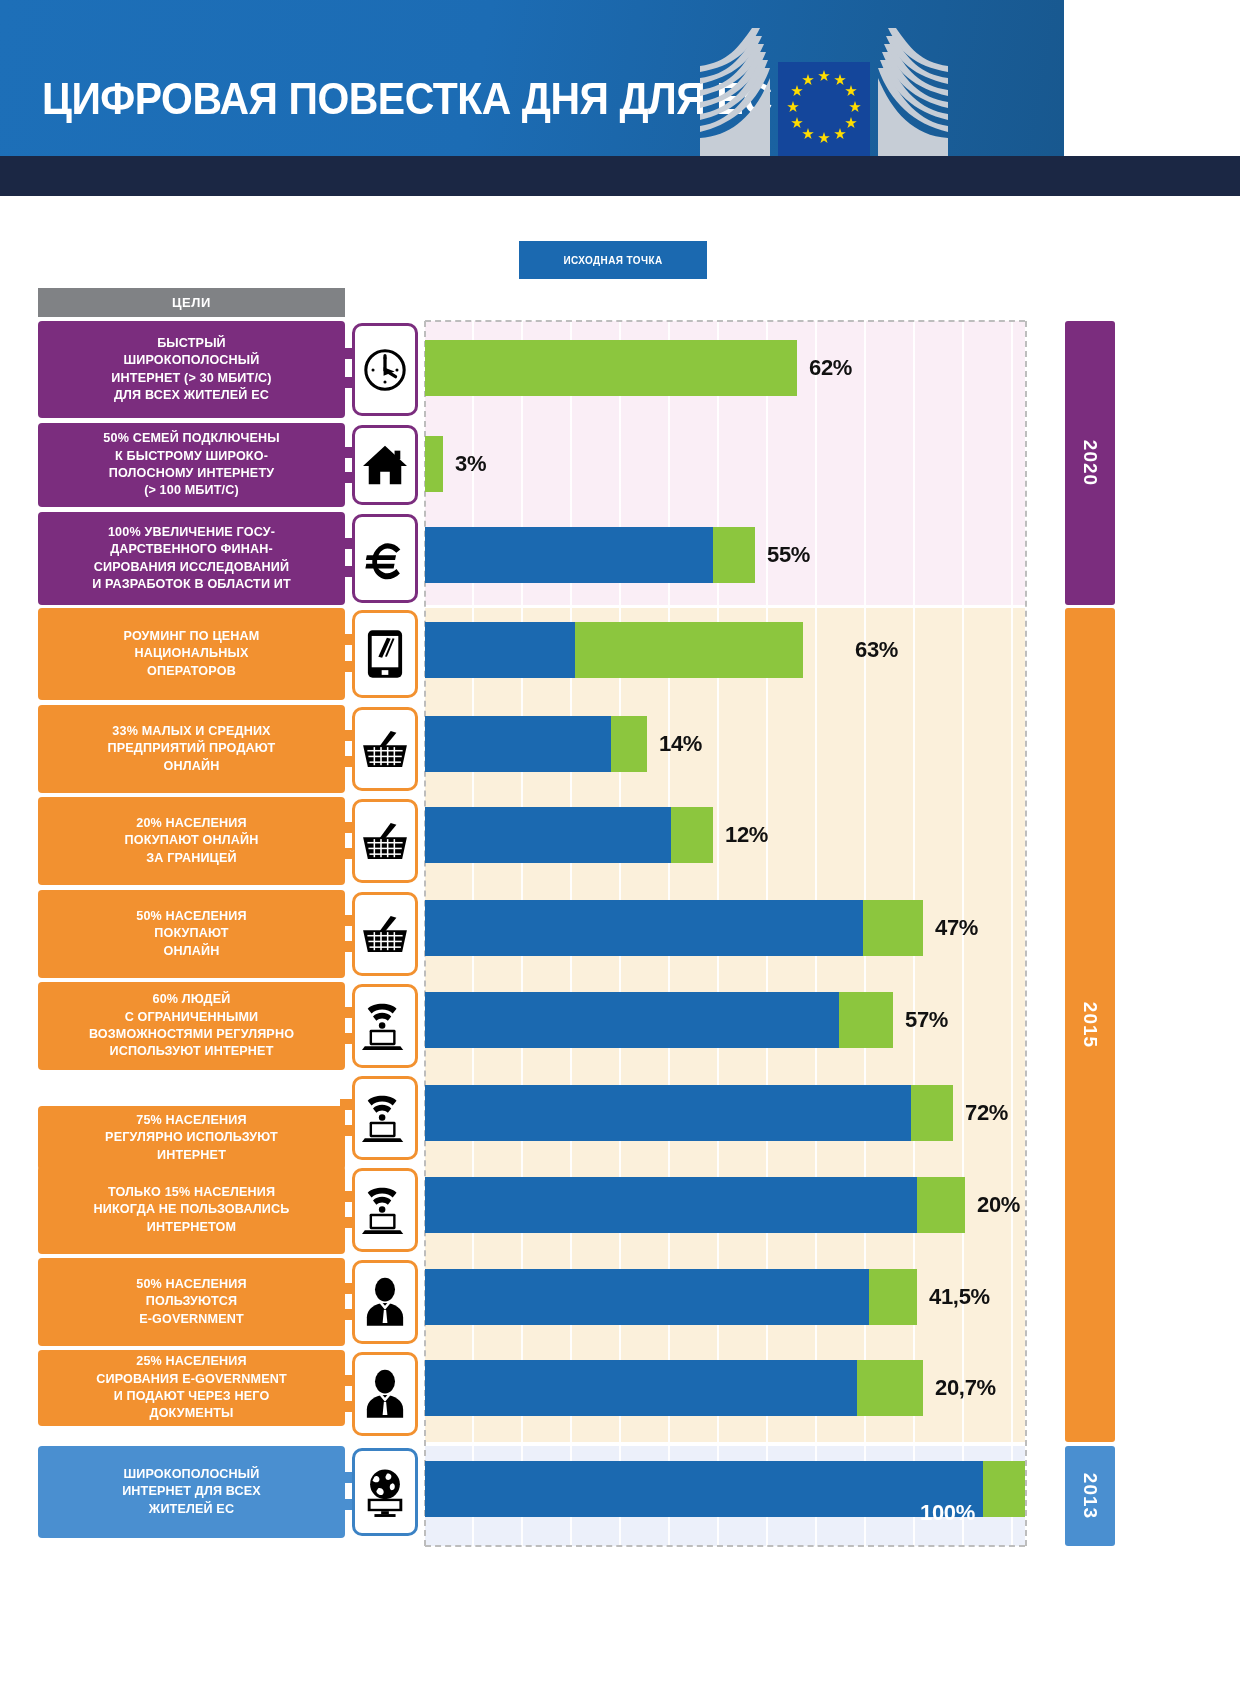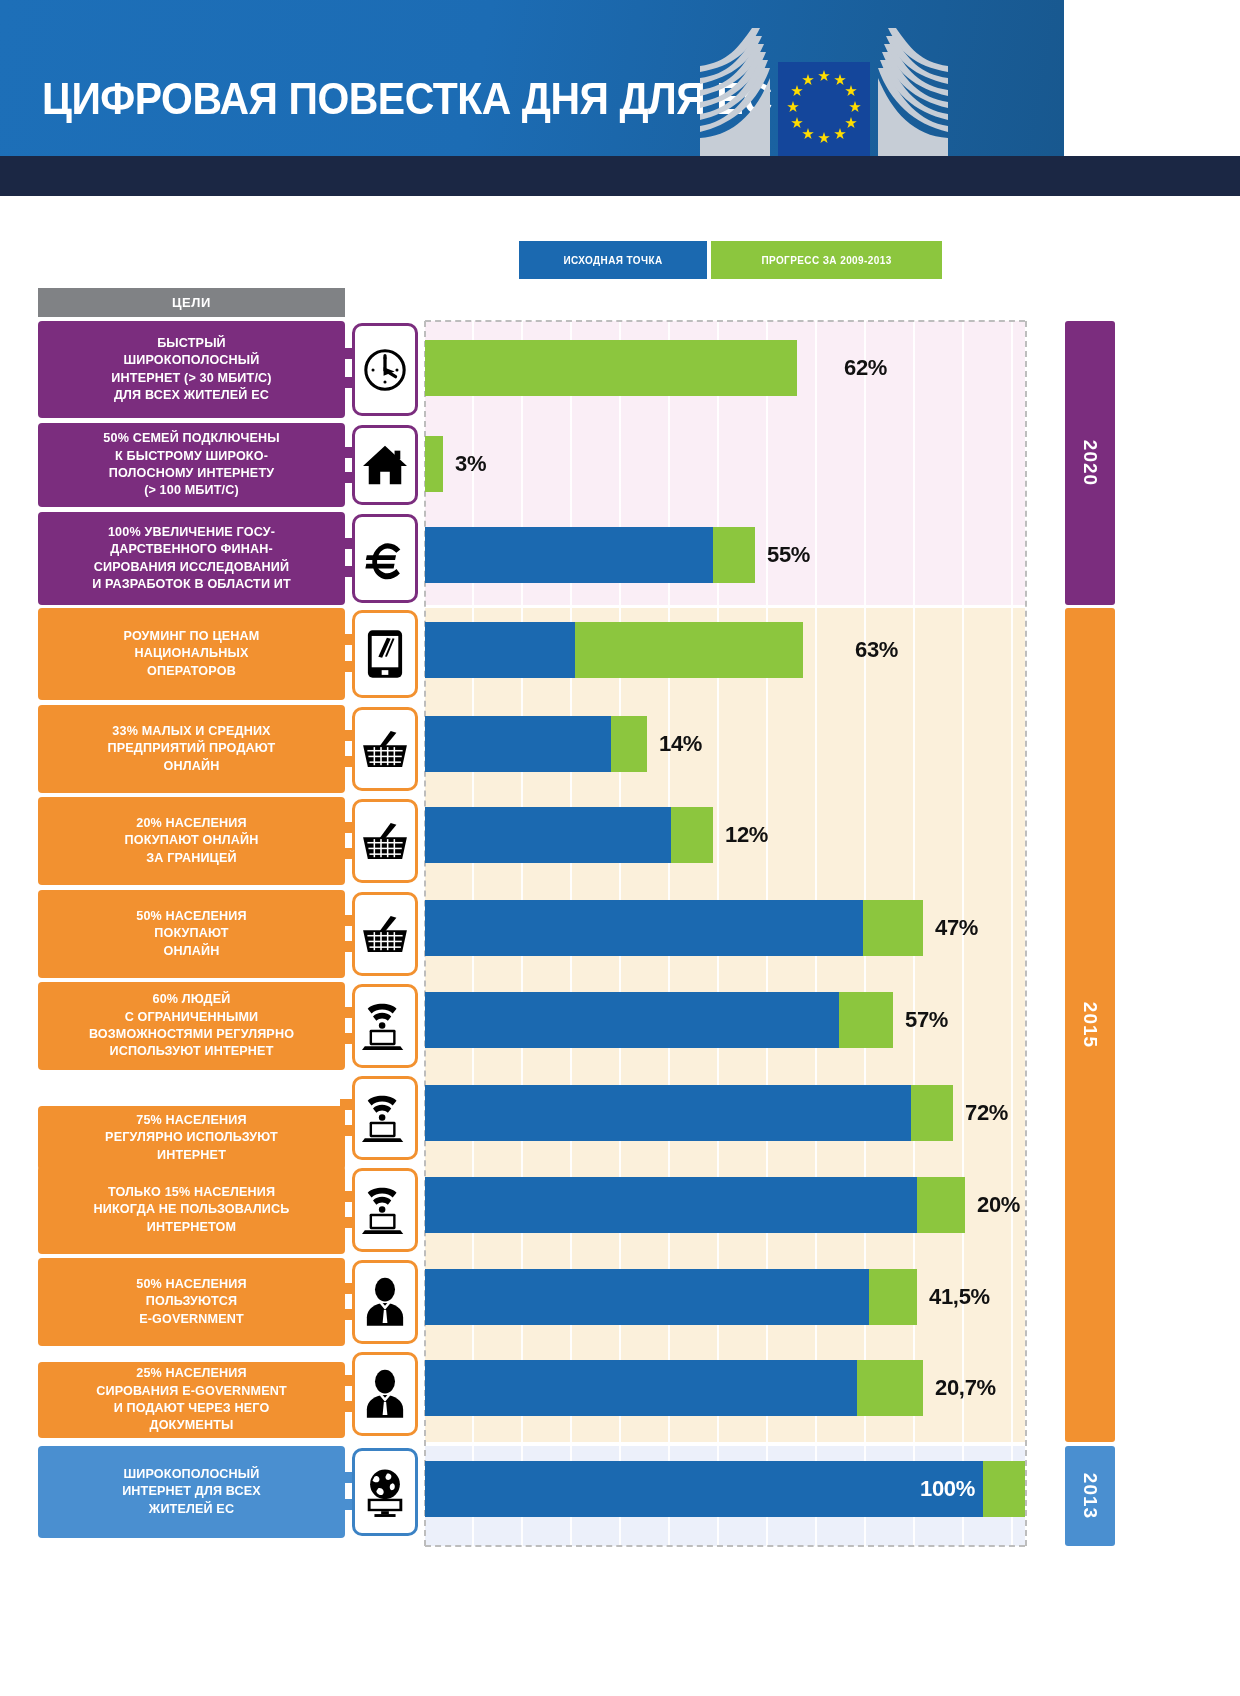--- a/index.html
+++ b/index.html
@@ -97,21 +97,21 @@
   .icon-blue   { border-color:#3b82c4; }
   .icon-box svg { display:block; }
 
   .bar { position:absolute; left:425px; height:56px; display:flex; }
   .bar-blue  { background:#1b69b0; height:100%; }
   .bar-green { background:#8cc63e; height:100%; }
   .bar-label {
     position:absolute; font-size:22px; font-weight:700; color:#111111;
     letter-spacing:-0.3px; white-space:nowrap; line-height:56px; height:56px;
   }
-  .bar-label.inside { color:#ffffff; }
+  .bar-label.inside { color:#ffffff;margin-top:24px; }
 
   
   .year-tab {
     position:absolute; left:1065px; width:50px; border-radius:3px;
     color:#ffffff; font-size:19px; font-weight:700; letter-spacing:1px;
     display:flex; align-items:center; justify-content:center;
   }
   .year-tab span { transform:rotate(90deg); white-space:nowrap; }
   .year-2020 { background:#7b2d7e; top:321px;  height:284px; }
   .year-2015 { background:#f29130; top:608px;  height:834px; }
@@ -155,21 +155,20 @@
       <polygon points="99,83 100.4,87.2 104.8,87.2 101.2,89.8 102.6,94 99,91.4 95.4,94 96.8,89.8 93.2,87.2 97.6,87.2"></polygon>
       <polygon points="103,67 104.4,71.2 108.8,71.2 105.2,73.8 106.6,78 103,75.4 99.4,78 100.8,73.8 97.2,71.2 101.6,71.2"></polygon>
       <polygon points="114,56 115.4,60.2 119.8,60.2 116.2,62.8 117.6,67 114,64.4 110.4,67 111.8,62.8 108.2,60.2 112.6,60.2"></polygon>
     </g>
   </svg>
 </div>
 <div class="navy-strip"></div>
 
 <div class="legend">
   <div class="legend-item legend-blue">ИСХОДНАЯ ТОЧКА</div>
-  <div class="legend-item legend-green">ПРОГРЕСС ЗА 2009-2013</div>
 </div>
 
 <div class="goals-header">ЦЕЛИ</div>
 
 <div class="panel panel-2020">
     <div class="panel-grid"></div>
   </div>
 <div class="panel panel-2015">
     <div class="panel-grid"></div>
   </div>
@@ -211,21 +210,21 @@
           <circle cx="36.5" cy="24" r="1.6"></circle>
           <circle cx="24" cy="36.5" r="1.6"></circle>
           <circle cx="11.5" cy="24" r="1.6"></circle>
           <path d="M22.5 21 L34 25.5 L22.5 30 Z"></path>
         </svg>
       </span>
     </div>
     <div class="bar" style="top: 340px;">
       <div class="bar-green" style="width: 372px;"></div>
     </div>
-    <div class="bar-label" style="top: 340px; left: 809px; margin-left: 35px;">62%</div>
+    <div class="bar-label" style="top: 340px; left: 809px;">62%</div>
     <div class="goal-box goal-purple" style="top: 423px; height: 84px;">
       <div>
         <div>50% СЕМЕЙ ПОДКЛЮЧЕНЫ</div>
         <div>К БЫСТРОМУ ШИРОКО-</div>
         <div>ПОЛОСНОМУ ИНТЕРНЕТУ</div>
         <div>(&gt; 100 МБИТ/С)</div>
       </div>
     </div>
     <div class="connector conn-purple" style="top: 446.52px;"></div>
     <div class="connector conn-purple" style="top: 471.72px;"></div>
@@ -477,21 +476,21 @@
           <path d="M16.5 27.5 L22 34 L27.5 27.5 L25.5 26 L22 30 L18.5 26 Z" fill="#fff"></path>
           <path d="M20.8 34.5 L23.2 34.5 L24.5 48 L19.5 48 Z" fill="#fff"></path>
         </svg>
       </span>
     </div>
     <div class="bar" style="top: 1269px;">
       <div class="bar-blue" style="width: 444px;"></div>
       <div class="bar-green" style="width: 48px;"></div>
     </div>
     <div class="bar-label" style="top: 1269px; left: 929px;">41,5%</div>
-    <div class="goal-box goal-orange" style="top: 1350px; height: 76px; margin-top: 12px;">
+    <div class="goal-box goal-orange" style="top: 1350px; height: 76px;">
       <div>
         <div>25% НАСЕЛЕНИЯ</div>
         <div>СИРОВАНИЯ E-GOVERNMENT</div>
         <div>И ПОДАЮТ ЧЕРЕЗ НЕГО</div>
         <div>ДОКУМЕНТЫ</div>
       </div>
     </div>
     <div class="connector conn-orange" style="top: 1374.64px;"></div>
     <div class="connector conn-orange" style="top: 1401.04px;"></div>
     <div class="icon-box icon-orange" style="top: 1352px; height: 84px;">

